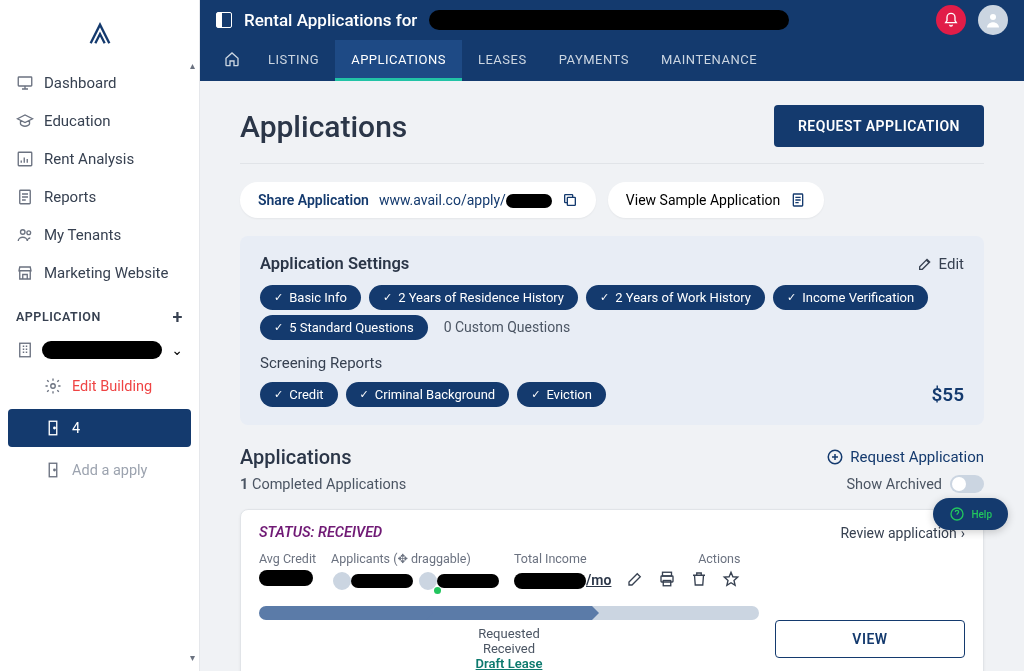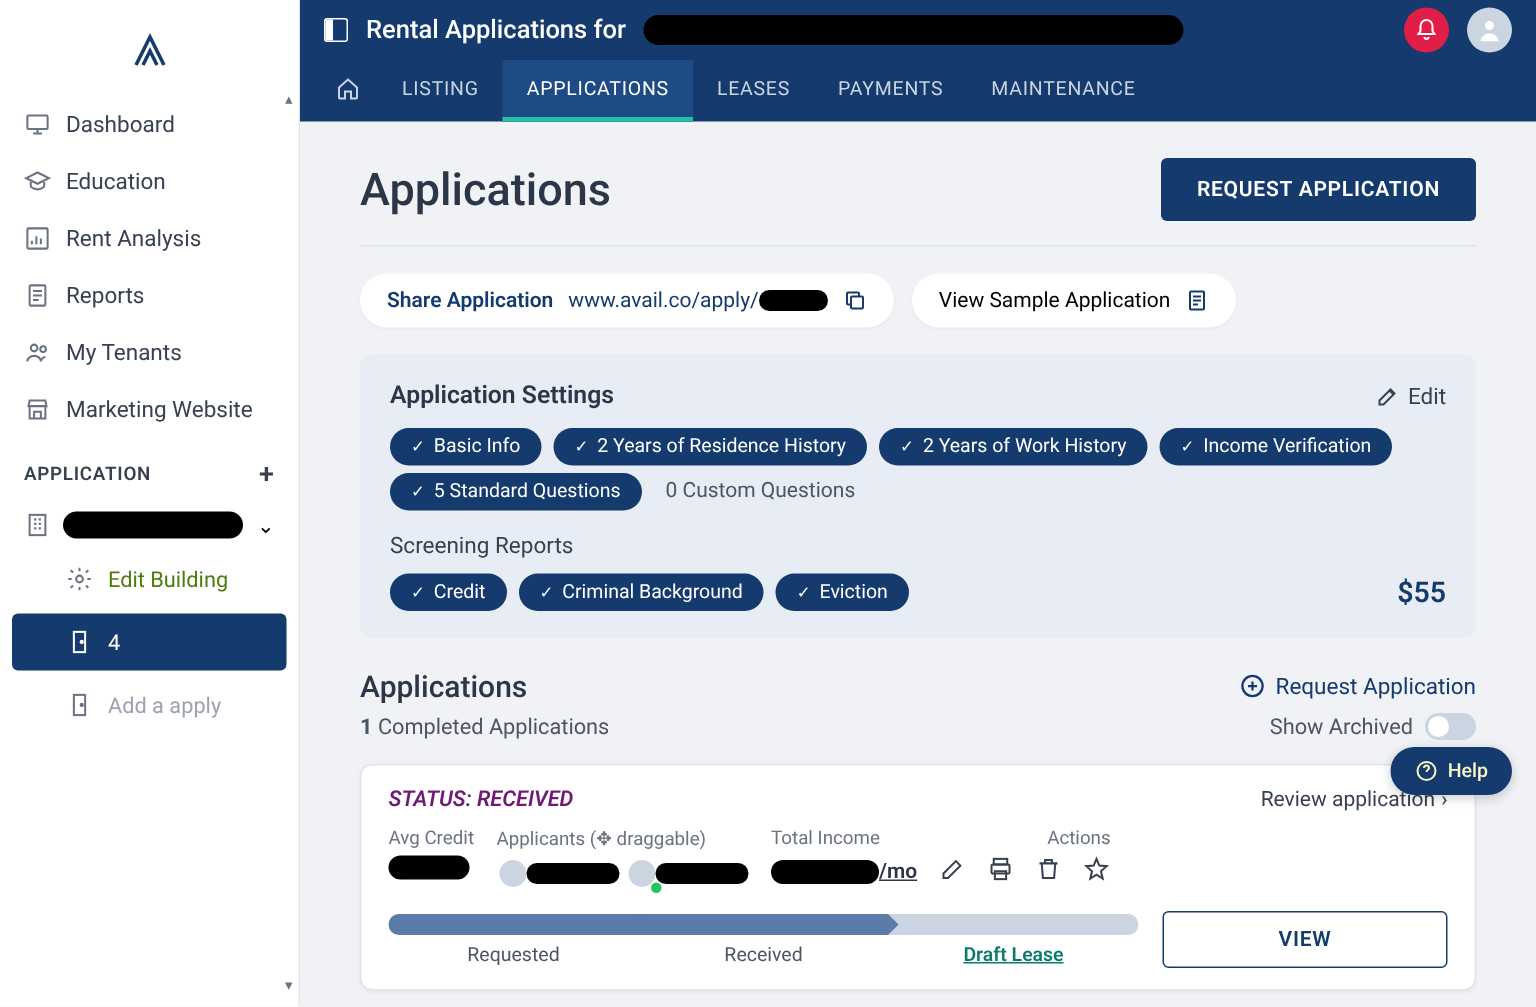--- a/index.html
+++ b/index.html
@@ -8,21 +8,21 @@
 .logo { display: flex; justify-content: center; padding: 12px 0 16px; }
 .logo svg { width: 28px; height: 28px; }
 .nav-item { display: flex; align-items: center; gap: 10px; padding: 10px 16px; color: #374151; font-size: 15px; cursor: pointer; }
 .nav-icon { width: 18px; height: 18px; display: inline-flex; align-items: center; justify-content: center; color: #6b7280; }
 .properties-header { display: flex; justify-content: space-between; align-items: center; padding: 14px 16px 6px; font-size: 12.5px; letter-spacing: 0.5px; color: #374151; font-weight: 600; }
 .plus { font-size: 18px; color: #374151; cursor: pointer; }
 .property-item { display: flex; align-items: center; gap: 8px; padding: 8px 16px; font-size: 14px; }
 .redacted { background: #000; border-radius: 14px; display: inline-block; }
 .redacted-s { width: 120px; height: 18px; }
 .chevron-down { margin-left: auto; }
-.sub-item { display: flex; align-items: center; gap: 10px; padding: 10px 16px 10px 44px; font-size: 14.5px; color: #4d7c0f; }
+.sub-item { display: flex; align-items: center; gap: 10px; padding: 10px 16px 10px 44px; font-size: 14.5px; color: #ef4444; }
 .sub-item.active { background: #143a6e; color: #fff; border-radius: 4px; margin: 4px 8px; padding: 10px 16px 10px 36px; }
 .scroll-arrow { position: absolute; right: 4px; font-size: 10px; color: #6b7280; }
 .scroll-arrow.top { top: 60px; }
 .scroll-arrow.bot { bottom: 8px; }
 
 .main { flex: 1; display: flex; flex-direction: column; overflow: hidden; }
 .topbar { background: #143a6e; color: #fff; height: 81px; display: flex; flex-direction: column; }
 .topbar-row1 { display: flex; align-items: center; height: 40px; padding: 0 16px; gap: 12px; }
 .panel-toggle { width: 16px; height: 16px; border: 1.5px solid #fff; border-radius: 2px; }
 .panel-toggle::before { content:""; display:block; width:5px; height:100%; background:#fff; }
@@ -85,26 +85,26 @@
 .action-icon { width:18px; height:18px; color:#374151; cursor:pointer; }
 
 .progress-row { display:flex; align-items:center; gap: 16px; }
 .progress-bar { flex:1; }
 .stages { display:flex; }
 .stage { flex:1; height:14px; background:#cbd5e1; position:relative; }
 .stage.done { background:#5b7ba8; }
 .stage:first-child { border-radius: 7px 0 0 7px; }
 .stage:last-child { border-radius: 0 7px 7px 0; }
 .stage.arrow::after { content:""; position:absolute; right:-7px; top:0; width:0; height:0; border-top:7px solid transparent; border-bottom:7px solid transparent; border-left:7px solid #5b7ba8; z-index:1; }
-.stage-labels { display:flex; margin-top:6px; }
+.stage-labels { display:flex; margin-top:6px;flex-direction:column; }
 .stage-labels span { flex:1; text-align:center; font-size:13px; color:#4b5563; }
 .stage-labels .draft { color:#0d7a6e; font-weight:600; text-decoration: underline; }
 .btn-outline { border:1.5px solid #143a6e; background:#fff; color:#143a6e; padding: 10px 40px; font-size:14px; font-weight:600; letter-spacing:0.5px; border-radius:4px; cursor:pointer; width: 190px; }
 
-.help-fab { position:fixed; right:16px; top: 498px; background:#143a6e; color:#fef9c3; border-radius: 20px; padding: 8px 16px; display:flex; align-items:center; gap:6px; font-size:13px; font-weight:500; box-shadow: 0 2px 8px rgba(0,0,0,0.2); cursor:pointer; }
+.help-fab { position:fixed; right:16px; top: 498px; background:#143a6e; color:#22c55e; border-radius: 20px; padding: 8px 16px; display:flex; align-items:center; gap:6px; font-size:10px; font-weight:500; box-shadow: 0 2px 8px rgba(0,0,0,0.2); cursor:pointer; }
 .help-fab svg { width:16px; height:16px; }
 </style>
 </head>
 <body>
 
 <aside class="sidebar">
   <div class="logo">
     <svg viewBox="0 0 24 24" fill="none" stroke="#143a6e" stroke-width="2">
         <path d="M4 20 L12 4 L20 20 M8 20 L12 12 L16 20"></path>
       </svg>

